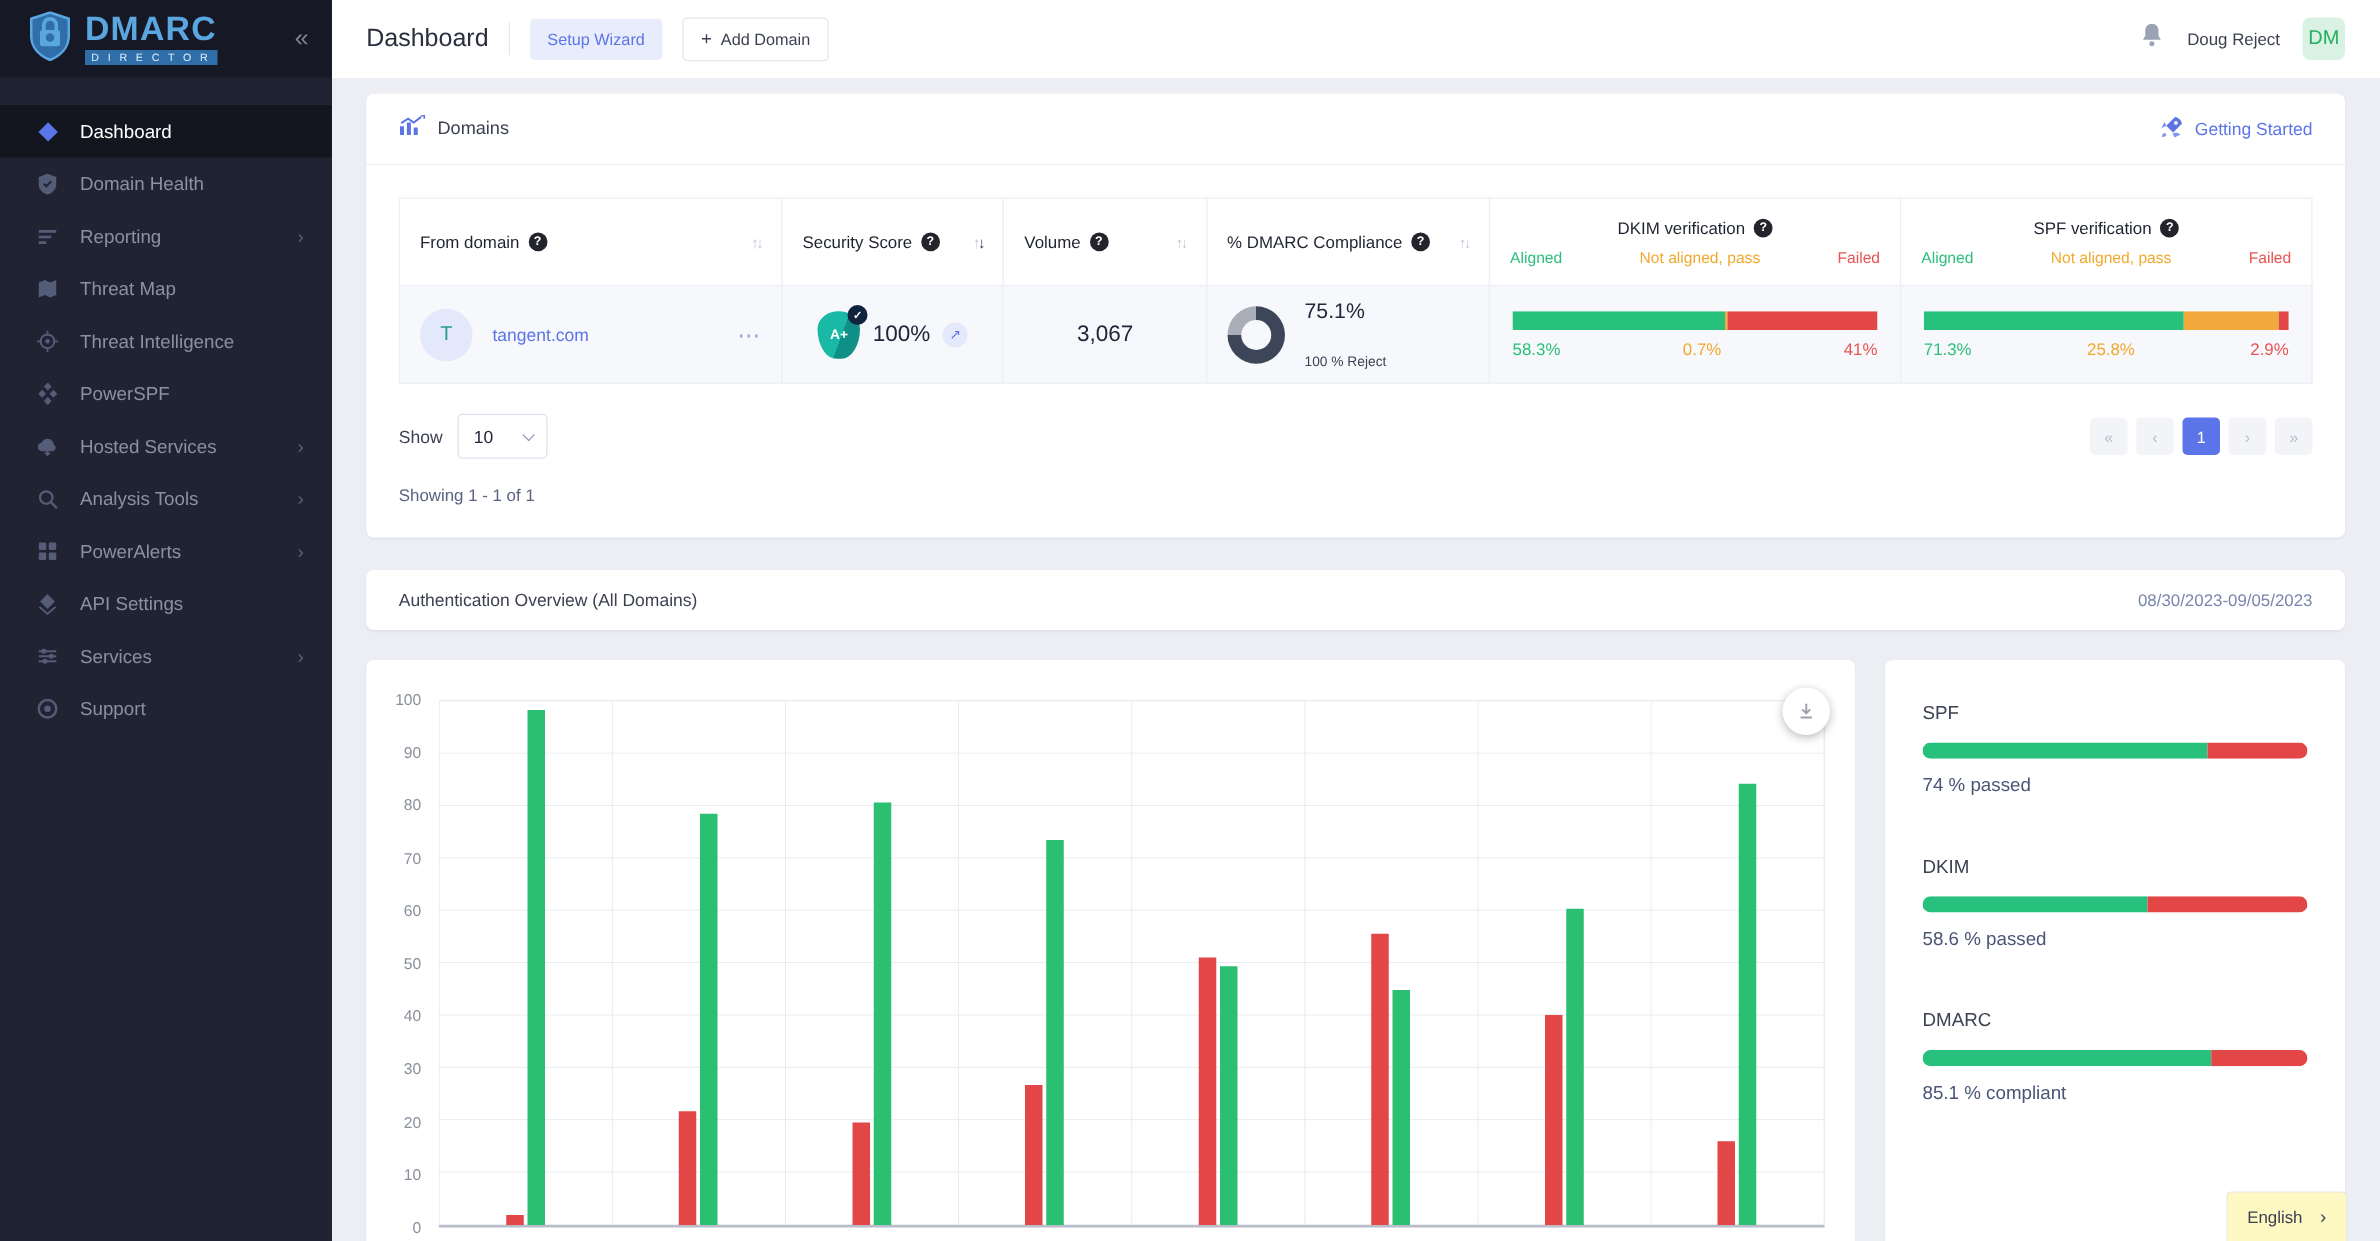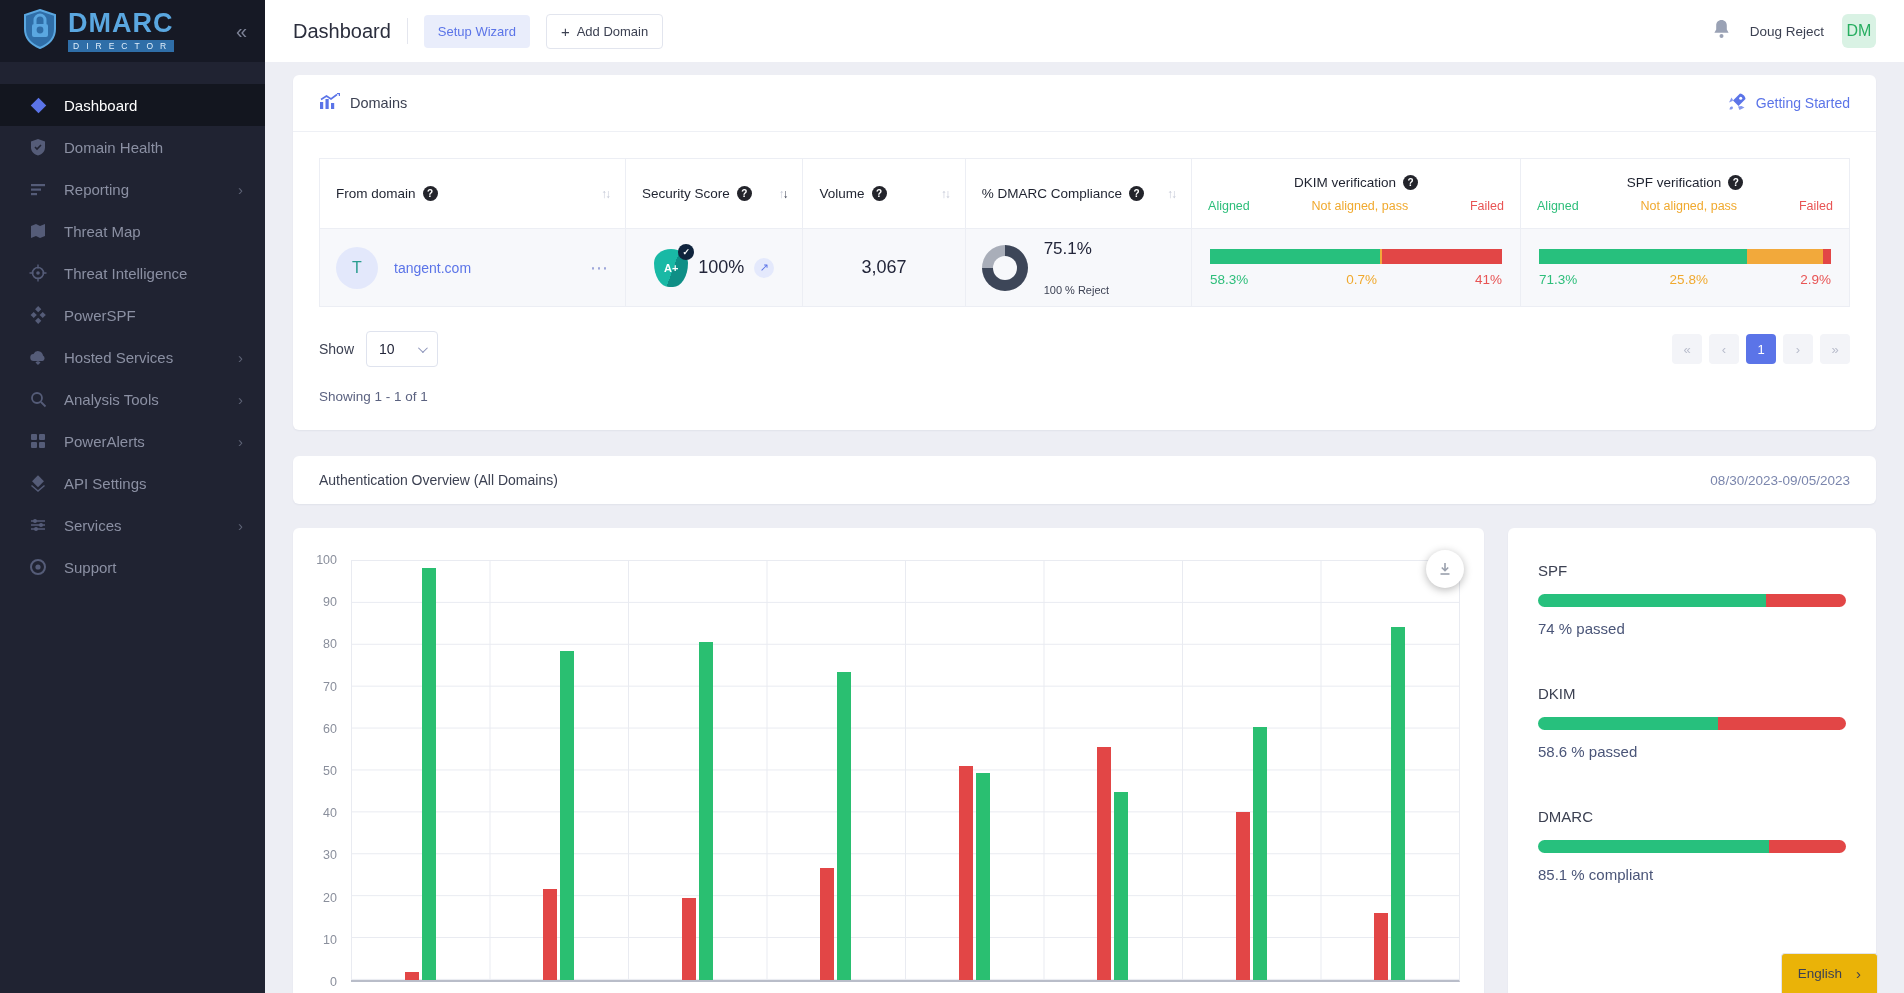--- a/index.html
+++ b/index.html
@@ -102,21 +102,21 @@
   .dl-btn { position:absolute; top:22px; right:20px; width:38px; height:38px; border-radius:50%; background:#fff; box-shadow:0 2px 8px rgba(0,0,0,.28); display:flex; align-items:center; justify-content:center; cursor:pointer; z-index:2; }
 
   .summary-card { width:368px; padding:34px 30px; height:500px; }
   .sum-group { margin-bottom:48px; }
   .sum-label { font-size:15px; color:#3c4152; margin-bottom:15px; }
   .sum-bar { display:flex; height:13px; border-radius:7px; overflow:hidden; }
   .sum-g { background:#27c07d; } .sum-r { flex:1; background:#e24646; }
   .sum-caption { margin-top:13px; font-size:15px; color:#4a5578; }
 
   
-  .lang { position:fixed; right:26px; bottom:0; background:#eab308; border:1px solid #e2e4ec; border-bottom:none; border-radius:4px 4px 0 0; padding:11px 16px; display:flex; align-items:center; gap:14px; font-size:13.5px; color:#3c4152; z-index:20; cursor:pointer; }
+  .lang { position:fixed; right:26px; bottom:0; background:#fef9c3; border:1px solid #e2e4ec; border-bottom:none; border-radius:4px 4px 0 0; padding:11px 16px; display:flex; align-items:center; gap:14px; font-size:13.5px; color:#3c4152; z-index:20; cursor:pointer; }
   .lang-chev { color:#3c4152; font-size:15px; }
 </style>
 </head>
 <body>
 
 <nav class="sidebar">
   <div class="logo-strip">
     <span>
       <svg width="36" height="40" viewBox="0 0 36 40">
           <path d="M18 1l15 5v14c0 9-6.5 15.5-15 19C9.5 35.5 3 29 3 20V6z" fill="#2f6ea8" stroke="#5aa7e0" stroke-width="2"></path>

